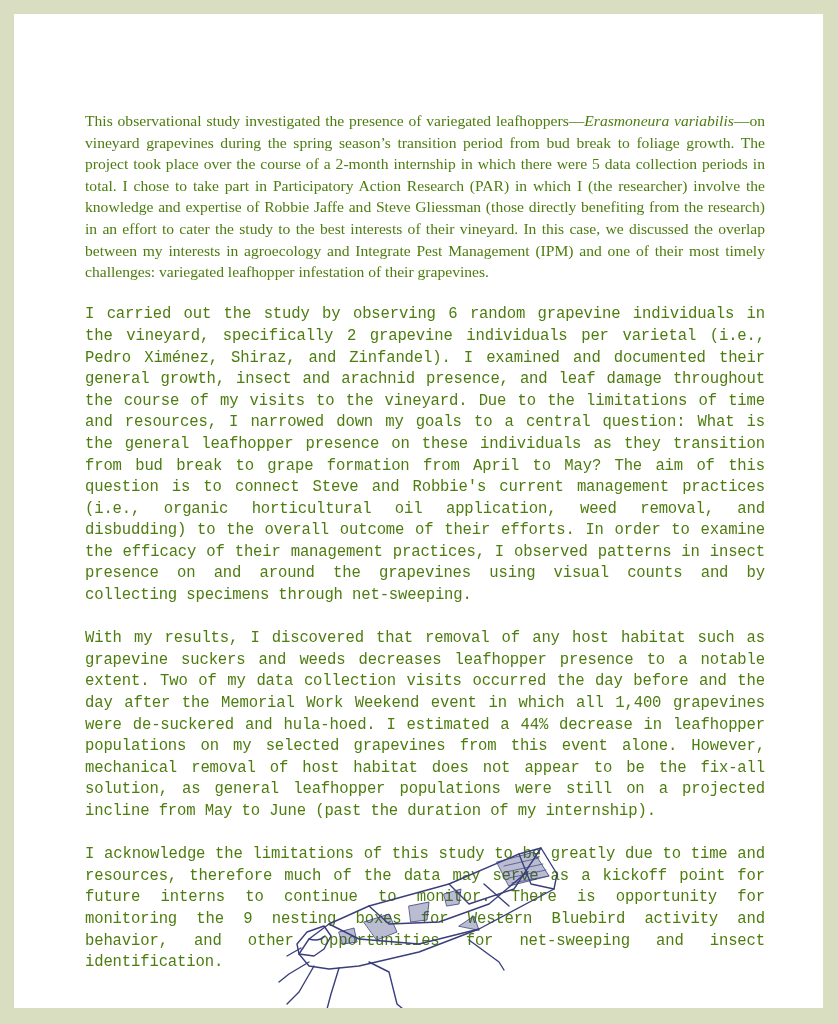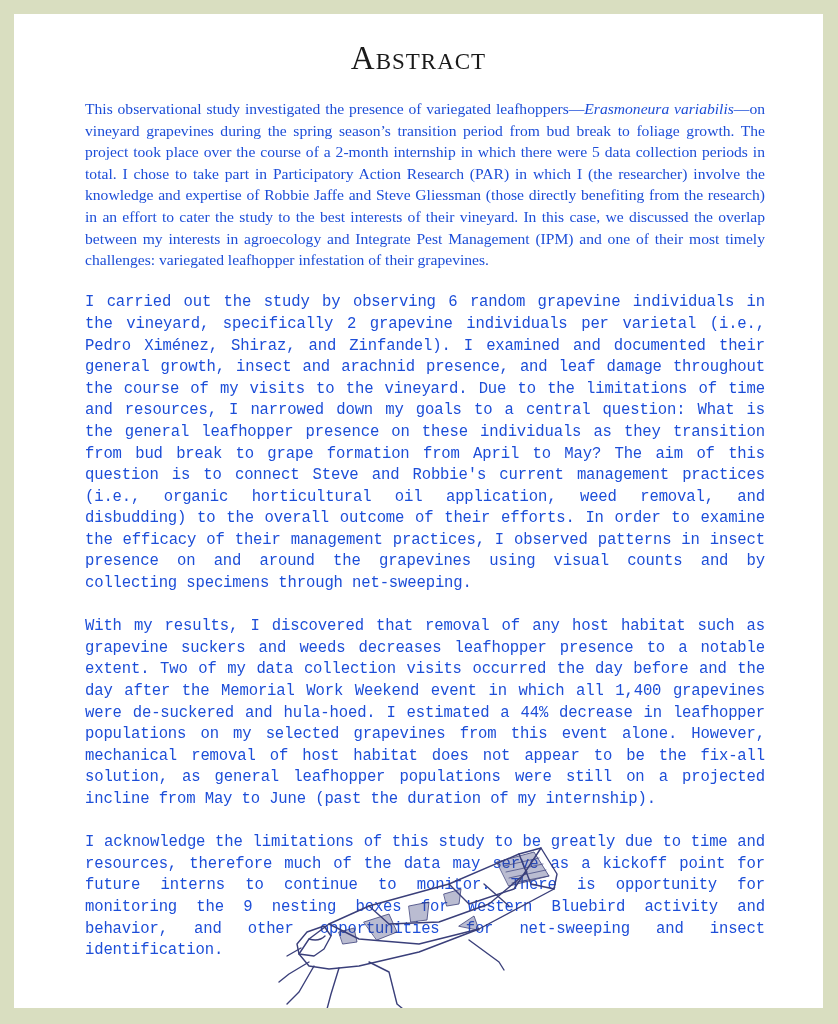--- a/index.html
+++ b/index.html
@@ -21,41 +21,40 @@
     left: 0; right: 0; top: 26px;
     text-align: center;
     font-family: "Liberation Serif", "DejaVu Serif", serif;
     font-size: 33px;
     letter-spacing: 1px;
     color: #1a1a1a;
     font-variant: small-caps;
   }
   .body-text {
     position: absolute;
-    left: 71px; top: 84px;
+    left: 71px; top: 96px;
     width: 680px;
     font-family: "Liberation Serif", "DejaVu Serif", serif;
     font-size: 15.6px;
     line-height: 21.6px;
-    color: #1d4ed8;
+    color: #4d7c0f;
     text-align: justify;
   }
   .body-text p { margin: 0 0 21.6px 0; }
   .body-text p.condensed { letter-spacing: -0.15px; font-family: Liberation Mono, monospace; }
   .illustration {
     position: absolute;
     left: 255px; top: 830px;
     width: 300px; height: 170px;
   }
 </style>
 </head>
 <body>
 
 <div class="page">
-  <div class="title">Abstract</div>
 
   <div class="body-text">
     <p>
       <span>This observational study investigated the presence of variegated leafhoppers—</span><em>Erasmoneura variabilis</em><span>—on vineyard grapevines during the spring season’s transition period from bud break to foliage growth. The project took place over the course of a 2-month internship in which there were 5 data collection periods in total. I chose to take part in Participatory Action Research (PAR) in which I (the researcher) involve the knowledge and expertise of Robbie Jaffe and Steve Gliessman (those directly benefiting from the research) in an effort to cater the study to the best interests of their vineyard. In this case, we discussed the overlap between my interests in agroecology and Integrate Pest Management (IPM) and one of their most timely challenges: variegated leafhopper infestation of their grapevines.</span>
     </p>
     <p class="condensed">I carried out the study by observing 6 random grapevine individuals in the vineyard, specifically 2 grapevine individuals per varietal (i.e., Pedro Ximénez, Shiraz, and Zinfandel). I examined and documented their general growth, insect and arachnid presence, and leaf damage throughout the course of my visits to the vineyard. Due to the limitations of time and resources, I narrowed down my goals to a central question: What is the general leafhopper presence on these individuals as they transition from bud break to grape formation from April to May? The aim of this question is to connect Steve and Robbie's current management practices (i.e., organic horticultural oil application, weed removal, and disbudding) to the overall outcome of their efforts. In order to examine the efficacy of their management practices, I observed patterns in insect presence on and around the grapevines using visual counts and by collecting specimens through net-sweeping.</p>
     <p class="condensed">With my results, I discovered that removal of any host habitat such as grapevine suckers and weeds decreases leafhopper presence to a notable extent. Two of my data collection visits occurred the day before and the day after the Memorial Work Weekend event in which all 1,400 grapevines were de-suckered and hula-hoed. I estimated a 44% decrease in leafhopper populations on my selected grapevines from this event alone. However, mechanical removal of host habitat does not appear to be the fix-all solution, as general leafhopper populations were still on a projected incline from May to June (past the duration of my internship).</p>
     <p class="condensed">I acknowledge the limitations of this study to be greatly due to time and resources, therefore much of the data may serve as a kickoff point for future interns to continue to monitor. There is opportunity for monitoring the 9 nesting boxes for Western Bluebird activity and behavior, and other opportunities for net-sweeping and insect identification.</p>
   </div>
 

